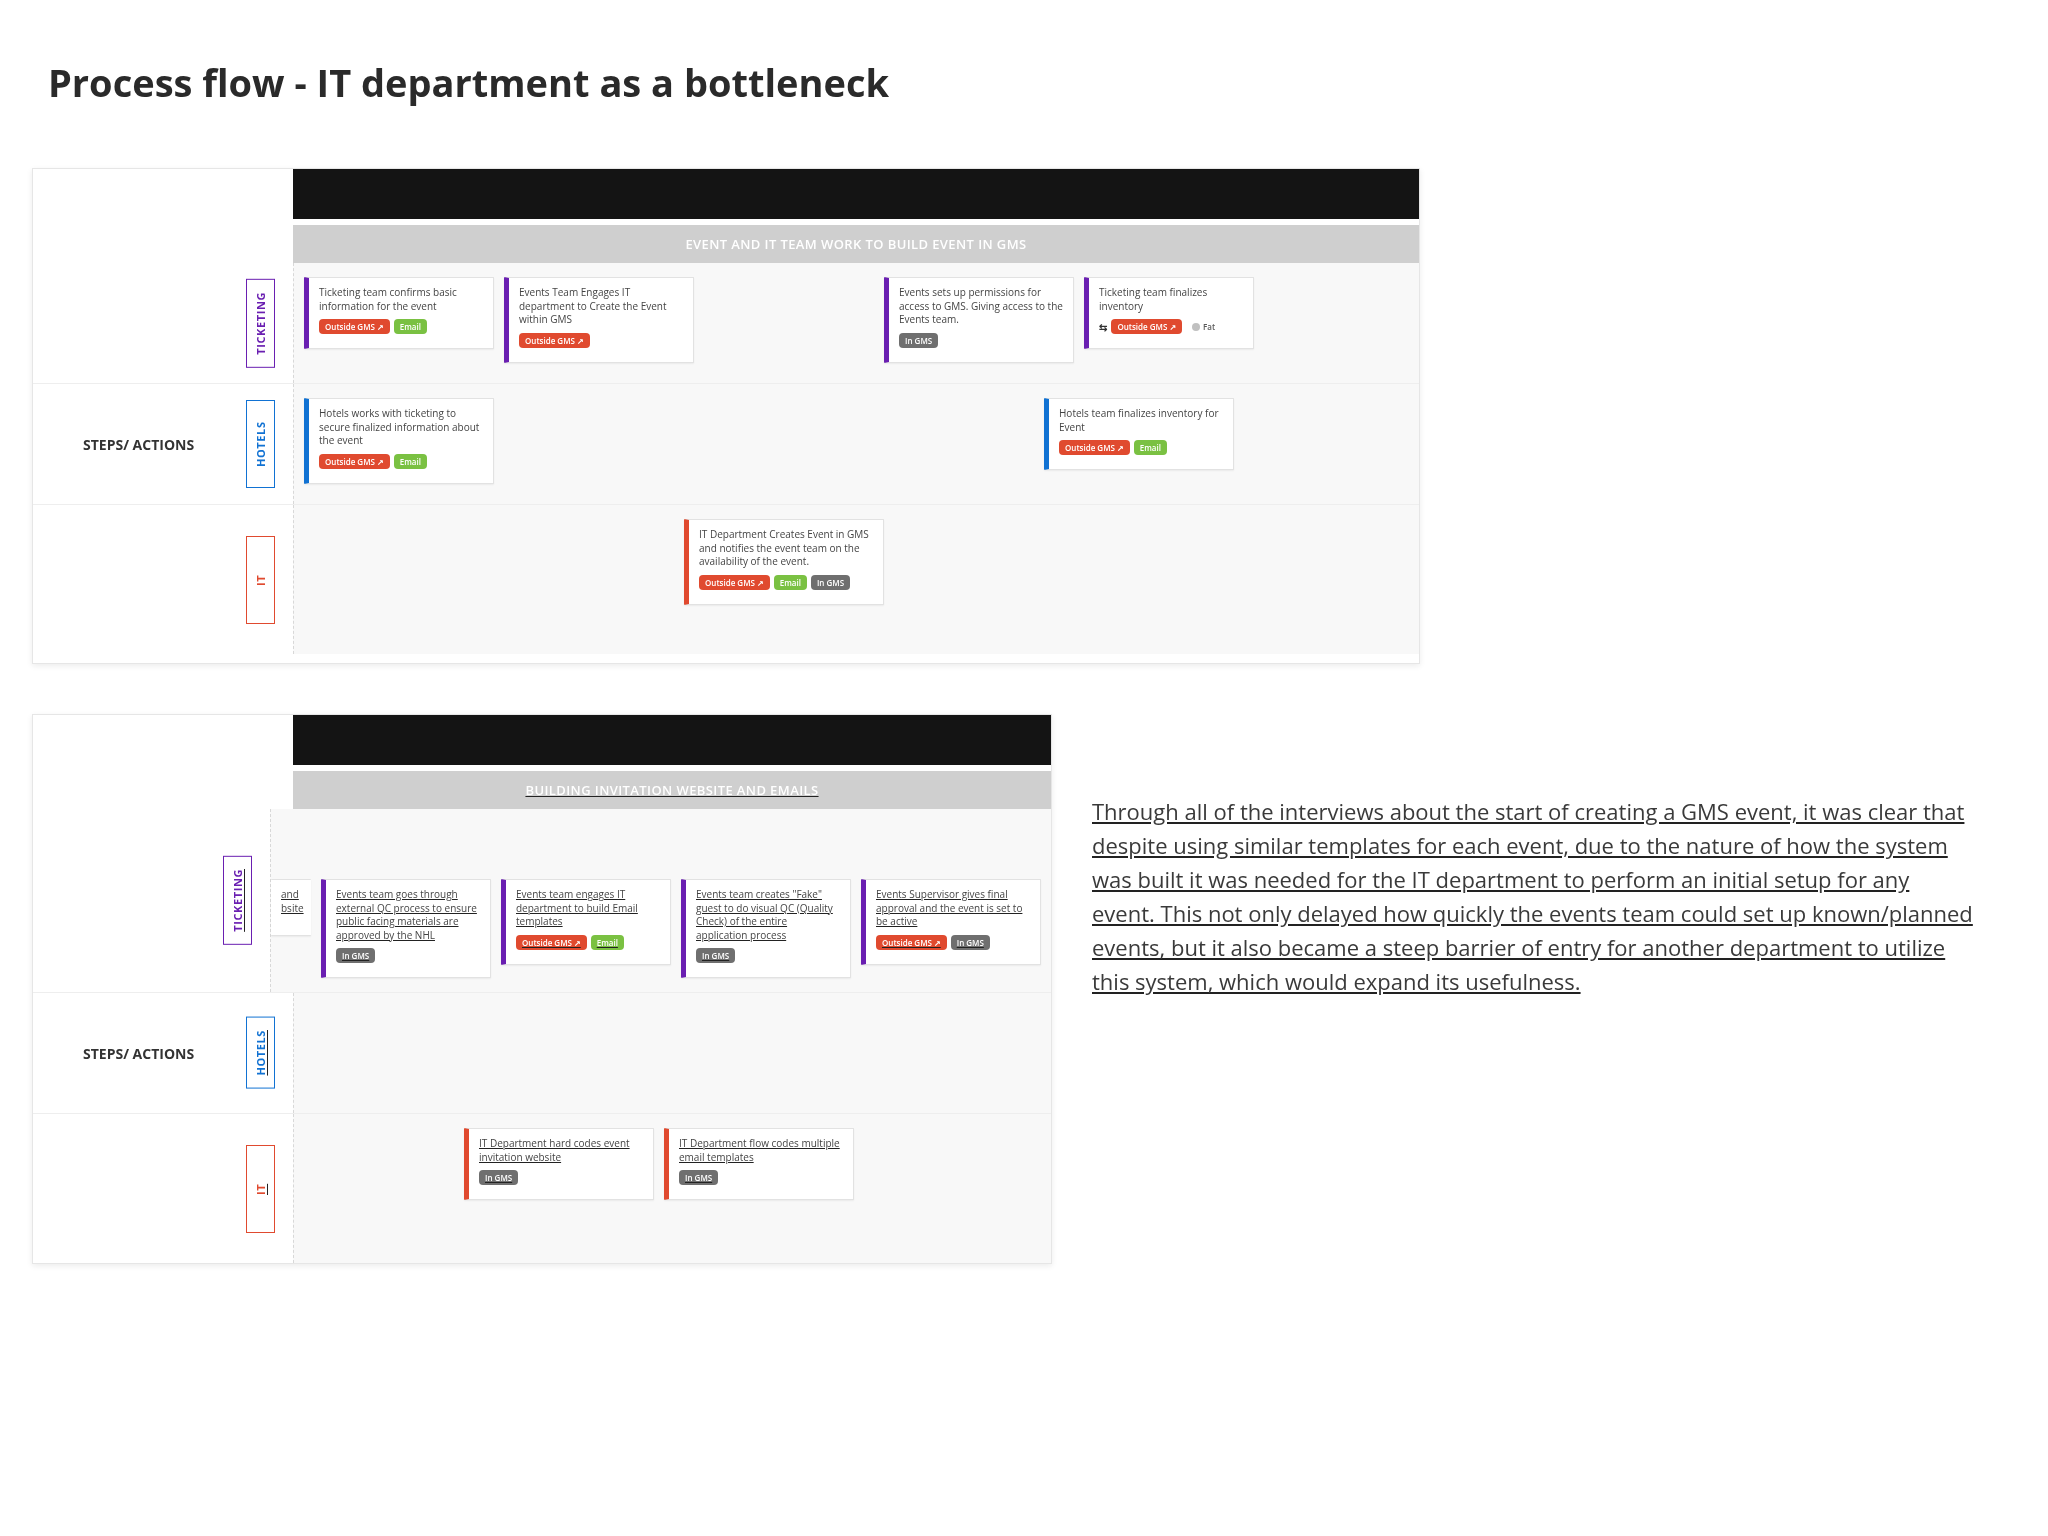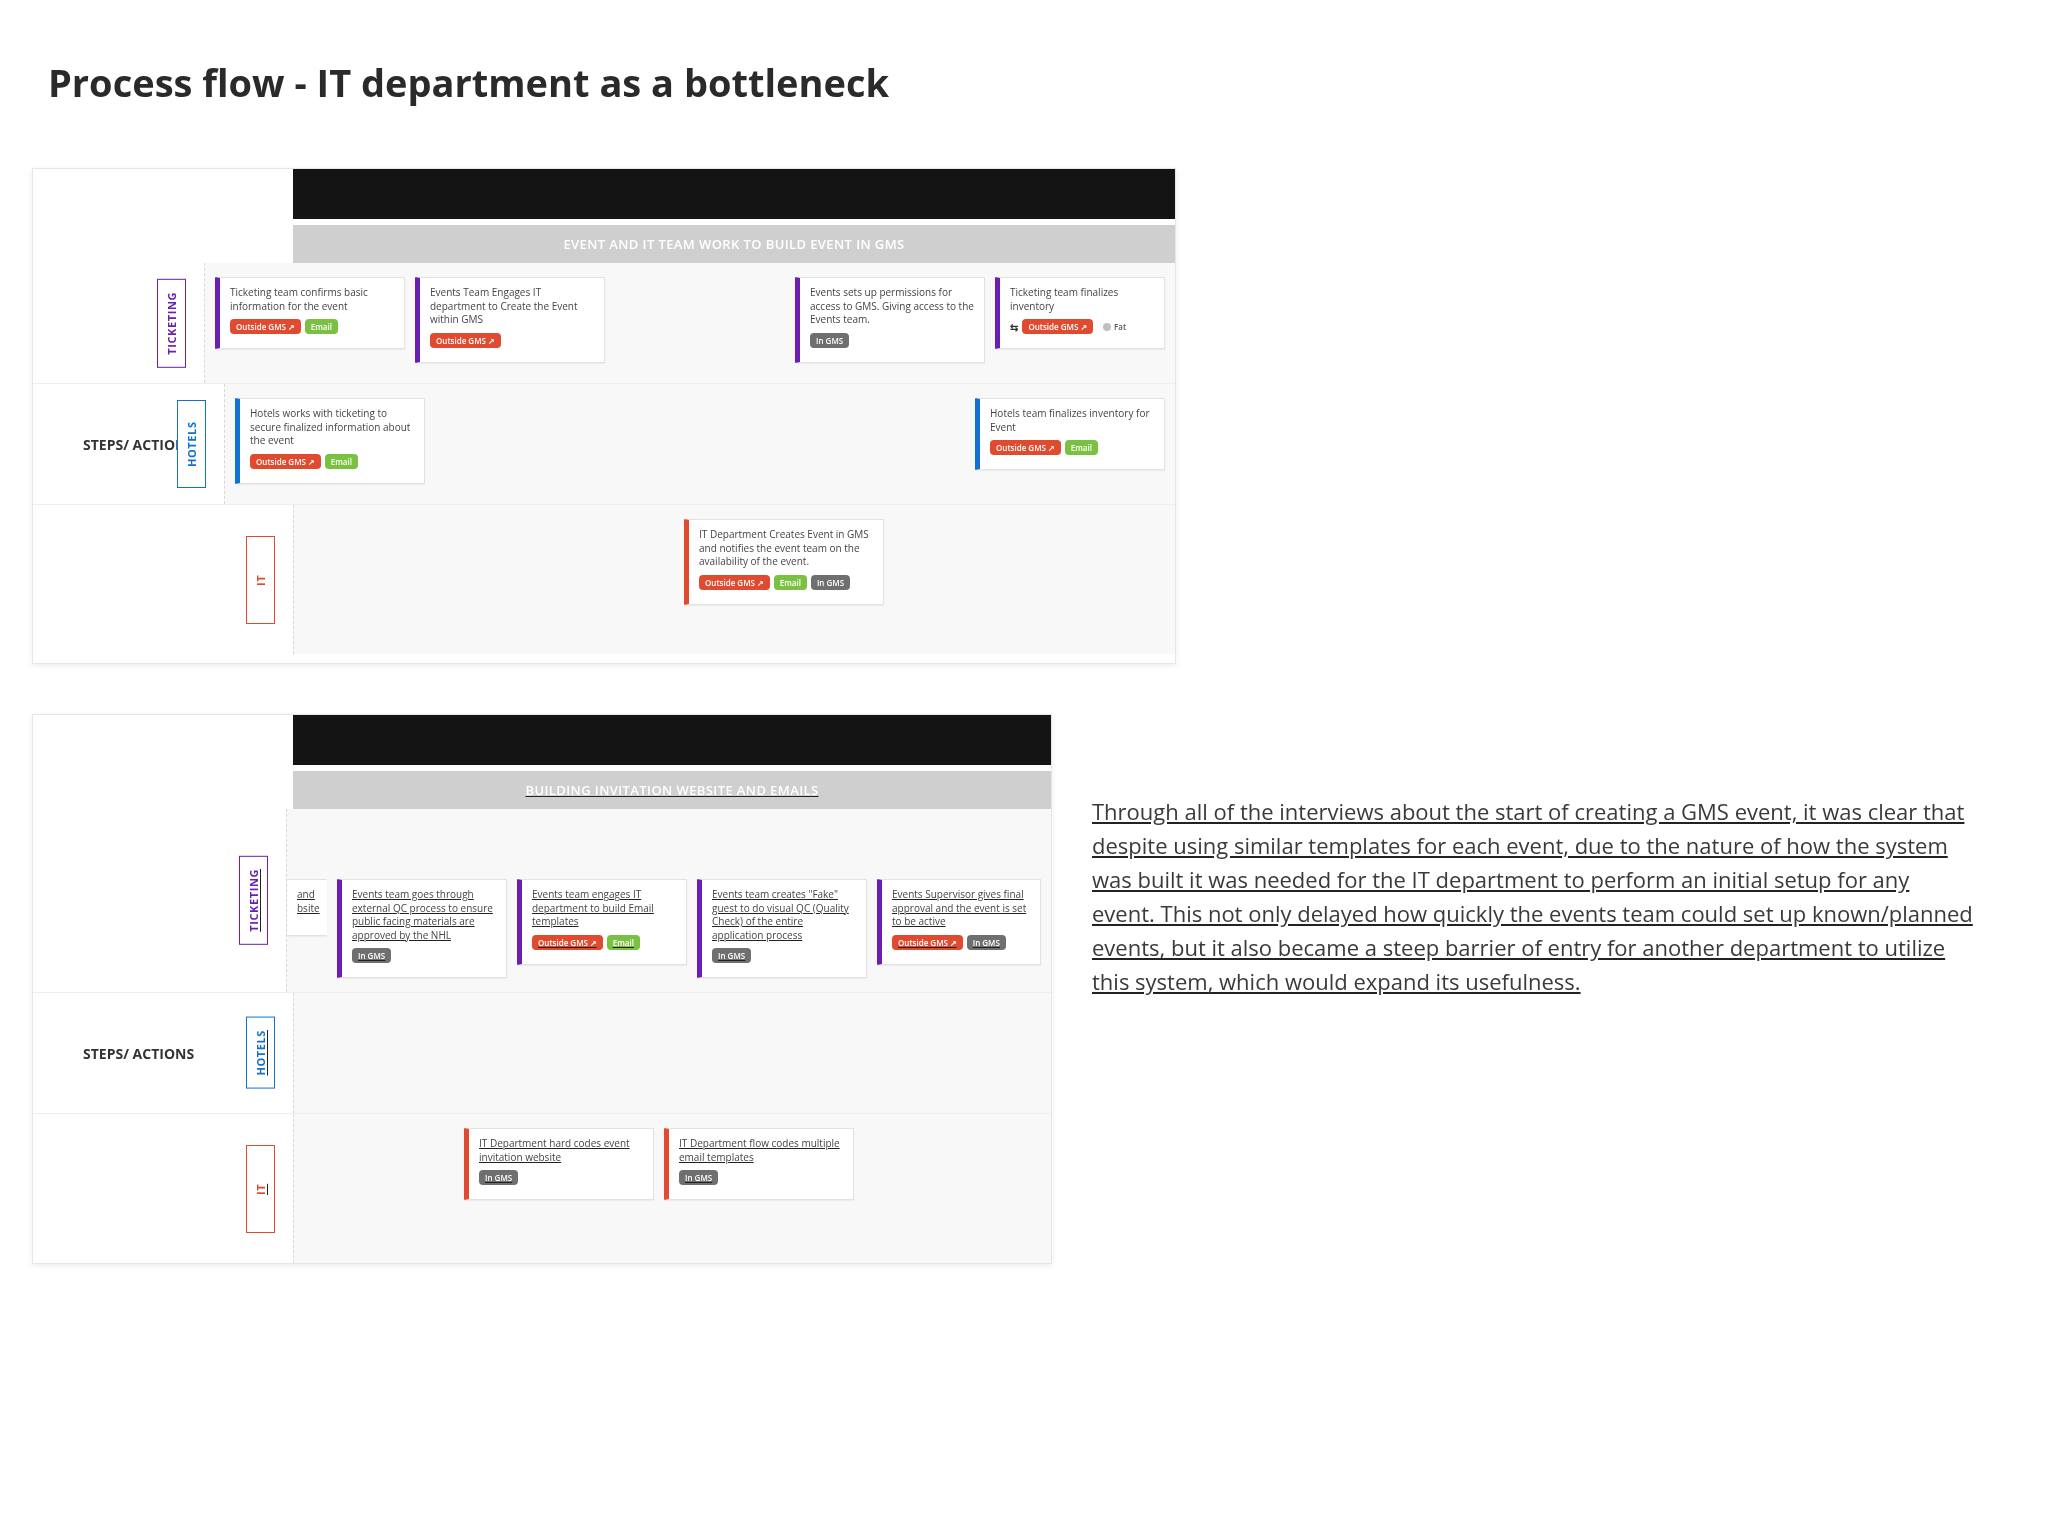--- a/index.html
+++ b/index.html
@@ -12,21 +12,21 @@
   }
   h1.page-title {
     font-size: 38px;
     font-weight: 700;
     margin-bottom: 60px;
     padding-left: 16px;
     color: #2a2a2a;
   }
   .diagram-wrap {
     position: relative;
-    width: 1144px;
+    width: 1388px;
     margin-bottom: 50px;
     border: 1px solid #e6e6e6;
     box-shadow: 0 2px 6px rgba(0,0,0,0.08);
     overflow: hidden;
   }
   .blackbar {
     height: 50px;
     margin-left: 260px;
     background: #141414;
   }
@@ -285,21 +285,21 @@
                 <span class="tag tag-outside">Outside GMS ↗</span>
                 <span class="tag tag-email">Email</span>
               </div>
             </div>
             <div class="card ticketing" style="width:170px">
               <div class="card-text">Events team creates "Fake" guest to do visual QC  (Quality Check) of the entire application process</div>
               <div class="tags">
                   <span class="tag tag-in">In GMS</span>
                 </div>
             </div>
-            <div class="card ticketing" style="width:164px">
+            <div class="card ticketing" style="width:180px">
               <div class="card-text">Events Supervisor gives final approval and the event is set to be active</div>
               <div class="tags">
                 <span class="tag tag-outside">Outside GMS ↗</span>
                 <span class="tag tag-in">In GMS</span>
               </div>
             </div>
           </div>
         </div>
       </div>
 

